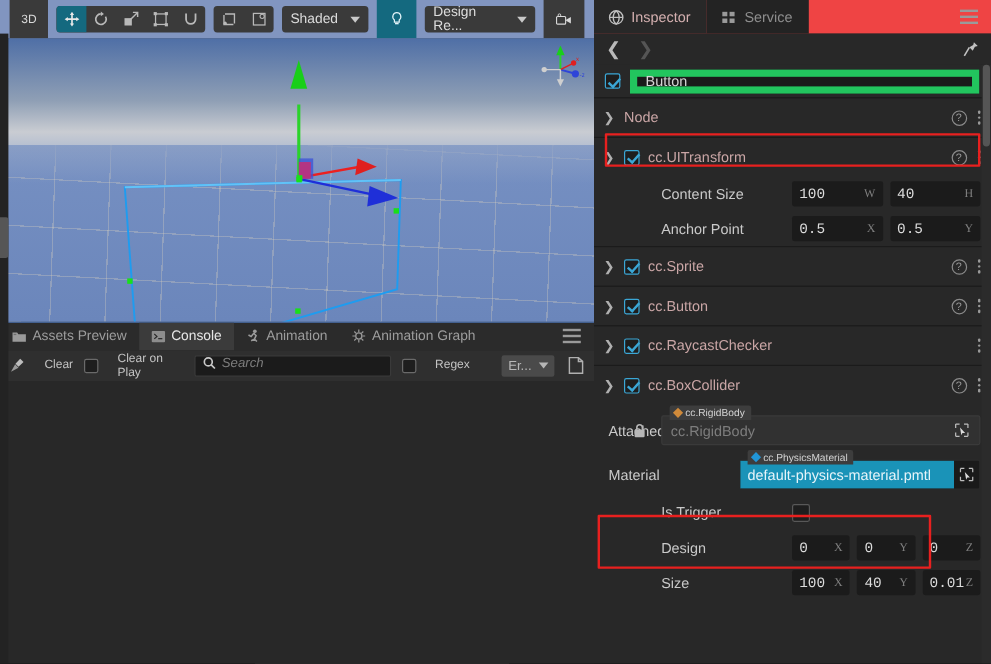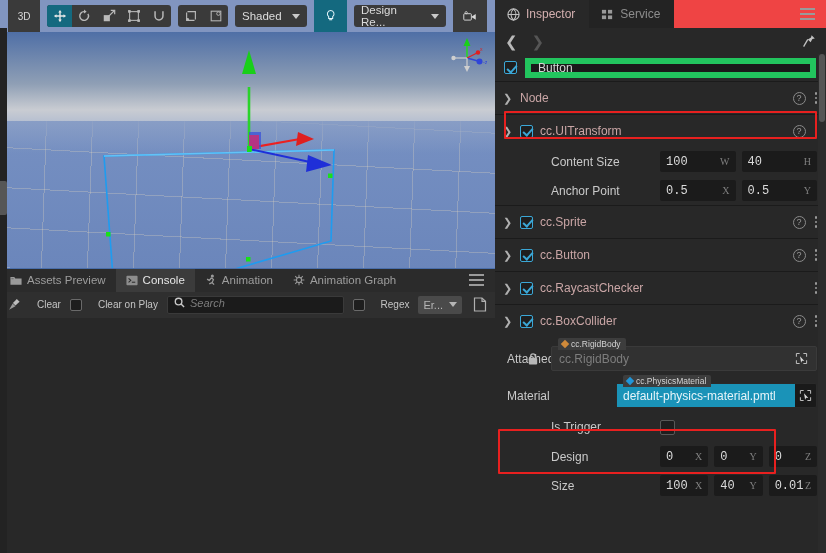--- a/index.html
+++ b/index.html
@@ -70,21 +70,21 @@
   .btab { display: flex; align-items: center; gap: 5px; padding: 0 10px; font-size: 11.5px; color: #9d9d9d; }
   .btab.active { background: #3b3b3b; color: #e6e6e6; }
   .console-bar { height: 26px; background: #2f2f2f; display: flex; align-items: center; gap: 9px; padding: 0 8px; flex: none; }
   .cbtn { display: flex; align-items: center; gap: 16px; font-size: 10px; color: #c4c4c4; }
   .chk { width: 12px; height: 12px; border: 1px solid #6a6a6a; background: #1e1e1e; border-radius: 2px; flex: none; }
   .searchbox { flex: 1 1 auto; height: 18px; background: #1b1b1b; border: 1px solid #3a3a3a; border-radius: 2px;
     display: flex; align-items: flex-start; gap: 5px; padding: 0 6px; min-width: 40px; }
   .searchbox input { background: transparent; border: none; outline: none; color: #bdbdbd; font-size: 11px;
     font-style: italic; font-family: "Liberation Sans", sans-serif; width: 100%; }
   .searchbox input::placeholder { color: #7d7d7d; font-style: italic; }
-  .minisel { height: 18px; background: #4a4a4a; border-radius: 2px; display: flex; align-items: center; gap: 6px; padding: 0 5px; color: #b6b6b6; font-size: 11px; }
+  .minisel { height: 18px; background: #4a4a4a; border-radius: 2px; display: flex; align-items: center; gap: 6px; padding: 0 5px; color: #b6b6b6; font-size: 11px; margin-left: 18px; }
   .console-body { flex: 1 1 auto; background: #282828; }
 
   
   #grip { position: absolute; left: 0; top: 181px; width: 7px; height: 34px; background: #565656; border-radius: 0 2px 2px 0; z-index: 5;}
   #leftstrip { position: absolute; left: 0; top: 28px; width: 7px; bottom: 0; background: #232323; z-index: 4; }
 
   
   #right { width: 331px; height: 553px; background: #282828; display: flex; flex-direction: column; position: relative; }
   .insp-tabbar { height: 28px; background: #ef4444; display: flex; align-items: stretch; flex: none; }
   .insp-nav { height: 26px; display: flex; align-items: center; padding: 0 10px; gap: 14px; background: #282828; flex: none; }

